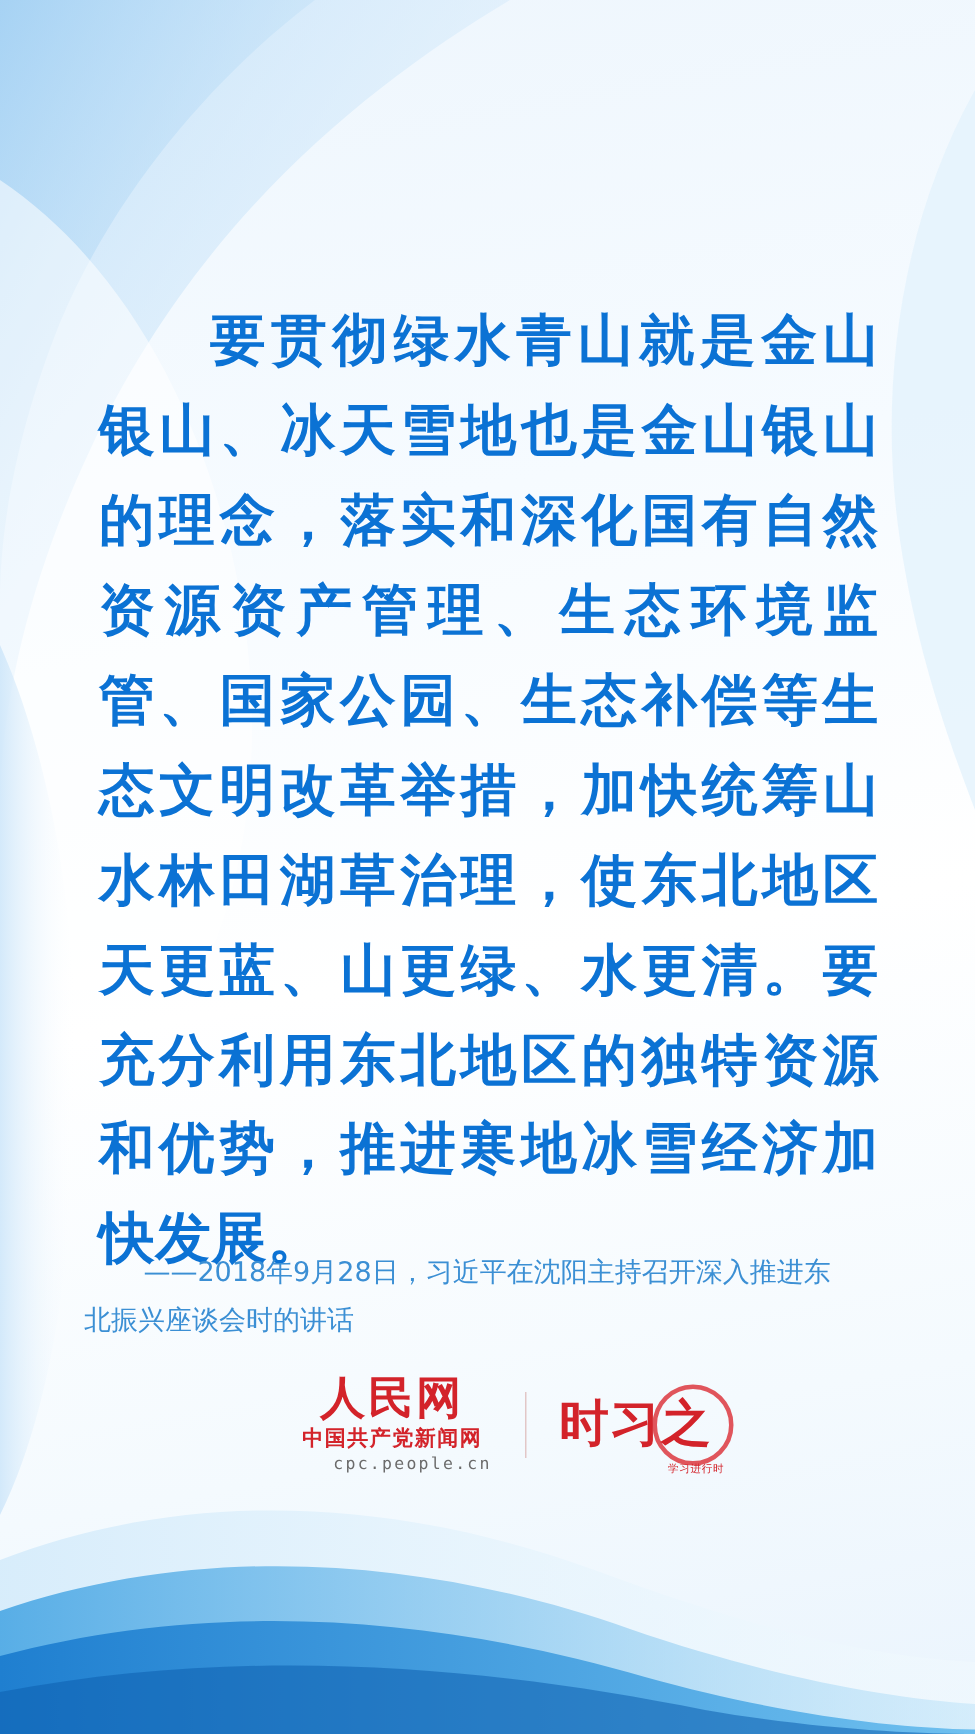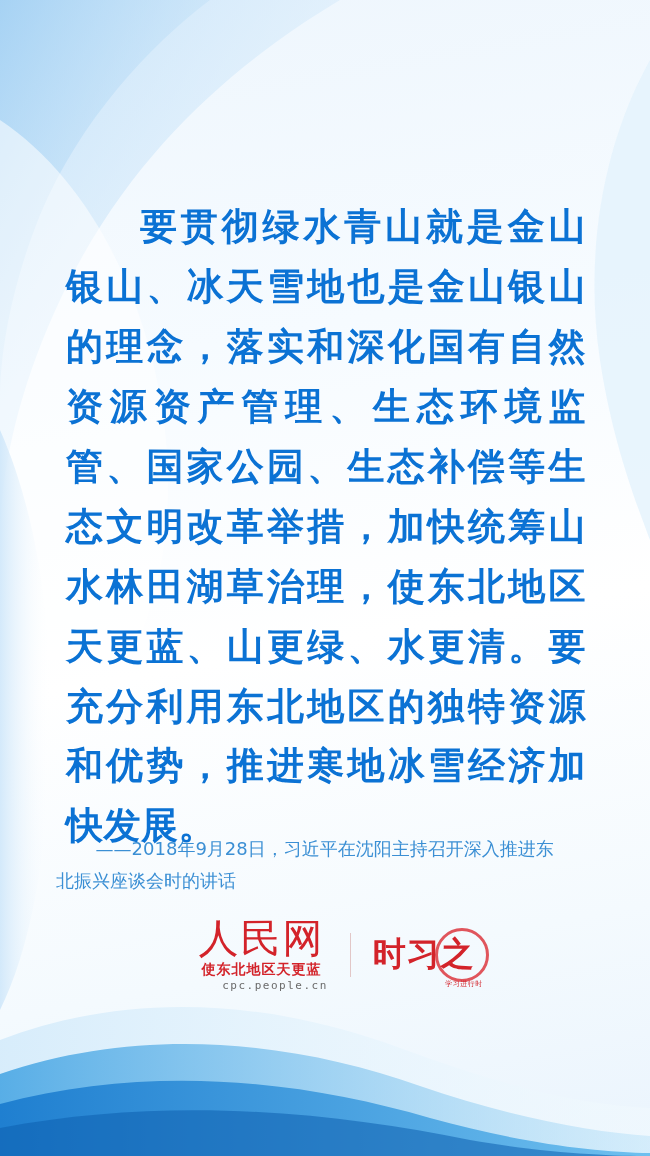--- a/index.html
+++ b/index.html
@@ -80,22 +80,22 @@
     gap: 22px;
   }
   .logo-people {
     display: flex;
     flex-direction: column;
     align-items: center;
     line-height: 1;
   }
   .logo-people-main {
     font-family: "DejaVu Sans", "Liberation Sans", sans-serif;
-    font-size: 40px;
-    font-weight: 400;
+    font-size: 30px;
+    font-weight: 700;
     color: #d3232a;
     letter-spacing: 2px;
   }
   .logo-people-sub {
     font-family: "DejaVu Sans", "Liberation Sans", sans-serif;
     font-size: 14px;
     font-weight: 700;
     color: #d3232a;
     letter-spacing: 1px;
     margin-top: 4px;
@@ -203,21 +203,21 @@
     <p class="quote-text">要贯彻绿水青山就是金山银山、冰天雪地也是金山银山的理念，落实和深化国有自然资源资产管理、生态环境监管、国家公园、生态补偿等生态文明改革举措，加快统筹山水林田湖草治理，使东北地区天更蓝、山更绿、水更清。要充分利用东北地区的独特资源和优势，推进寒地冰雪经济加快发展。</p>
   </div>
 
   <div class="source-block">
     <p class="source-text">——2018年9月28日，习近平在沈阳主持召开深入推进东北振兴座谈会时的讲话</p>
   </div>
 
   <div class="logo-row">
     <div class="logo-people">
       <span class="logo-people-main">人民网</span>
-      <span class="logo-people-sub">使东北地区天更蓝</span>
+      <span class="logo-people-sub">中国共产党新闻网</span>
       <span class="logo-people-url">cpc.people.cn</span>
     </div>
     <div class="logo-divider"></div>
     <div class="logo-shixi">
       <span class="logo-shixi-text">时习之</span>
       <span class="logo-shixi-ring"></span>
       <span class="logo-shixi-sub">学习进行时</span>
     </div>
   </div>
 

